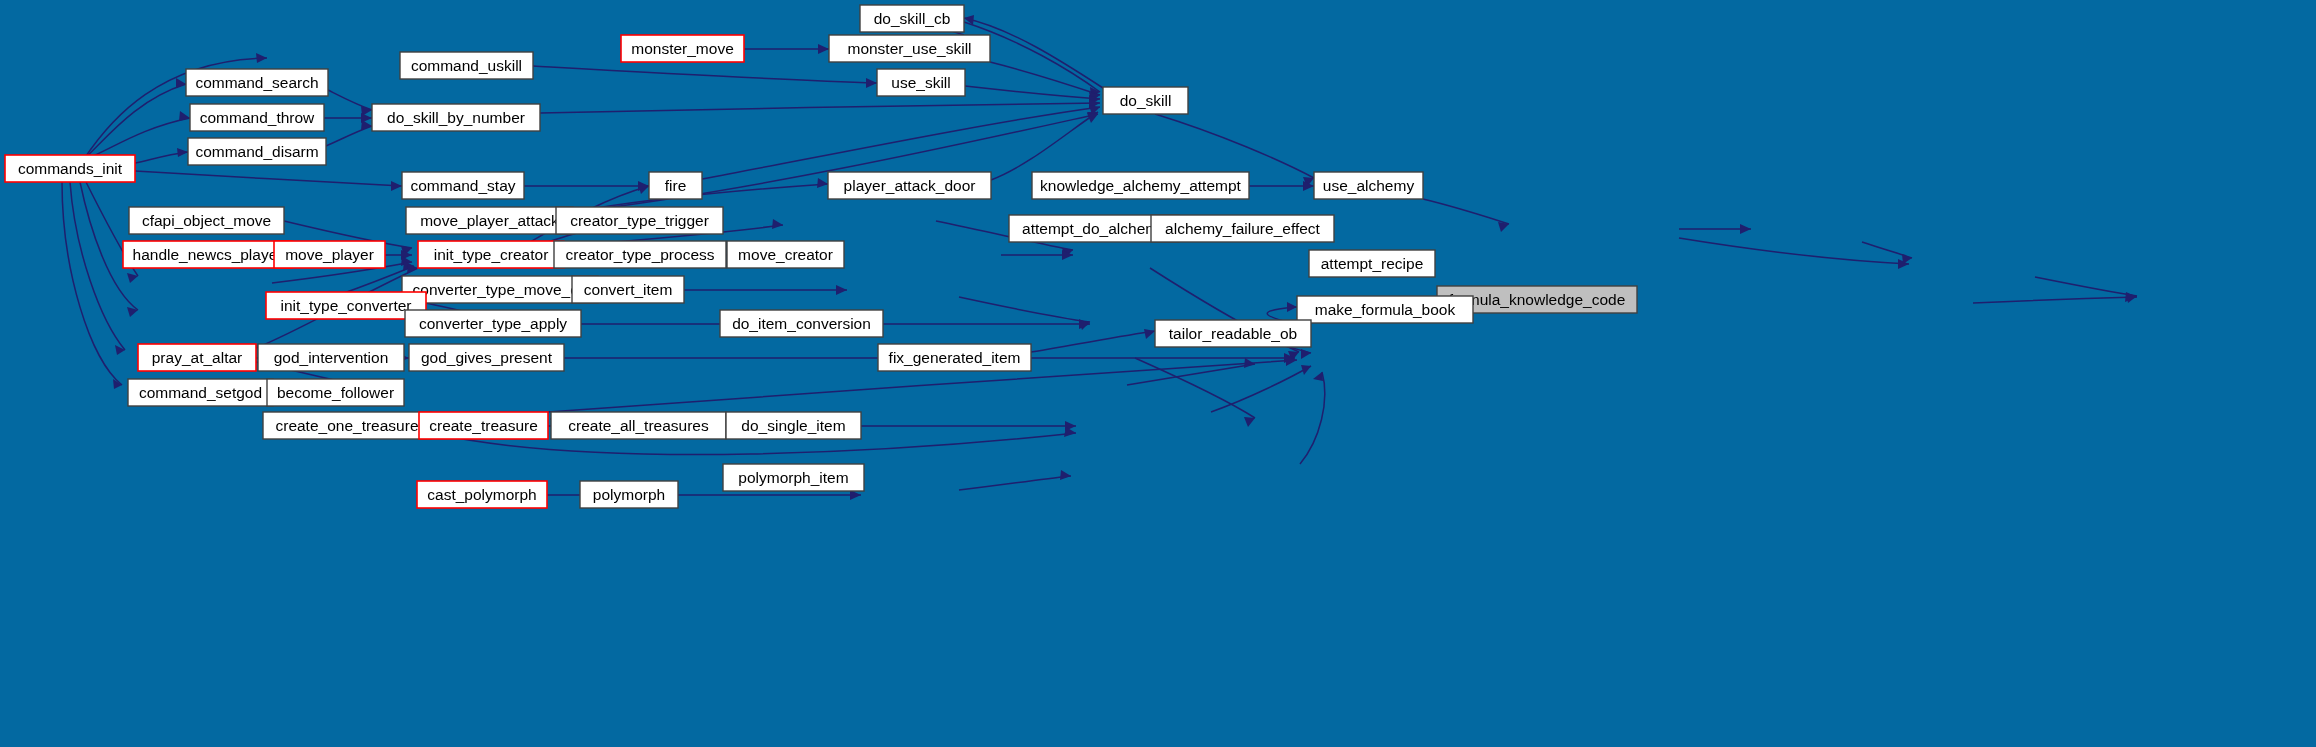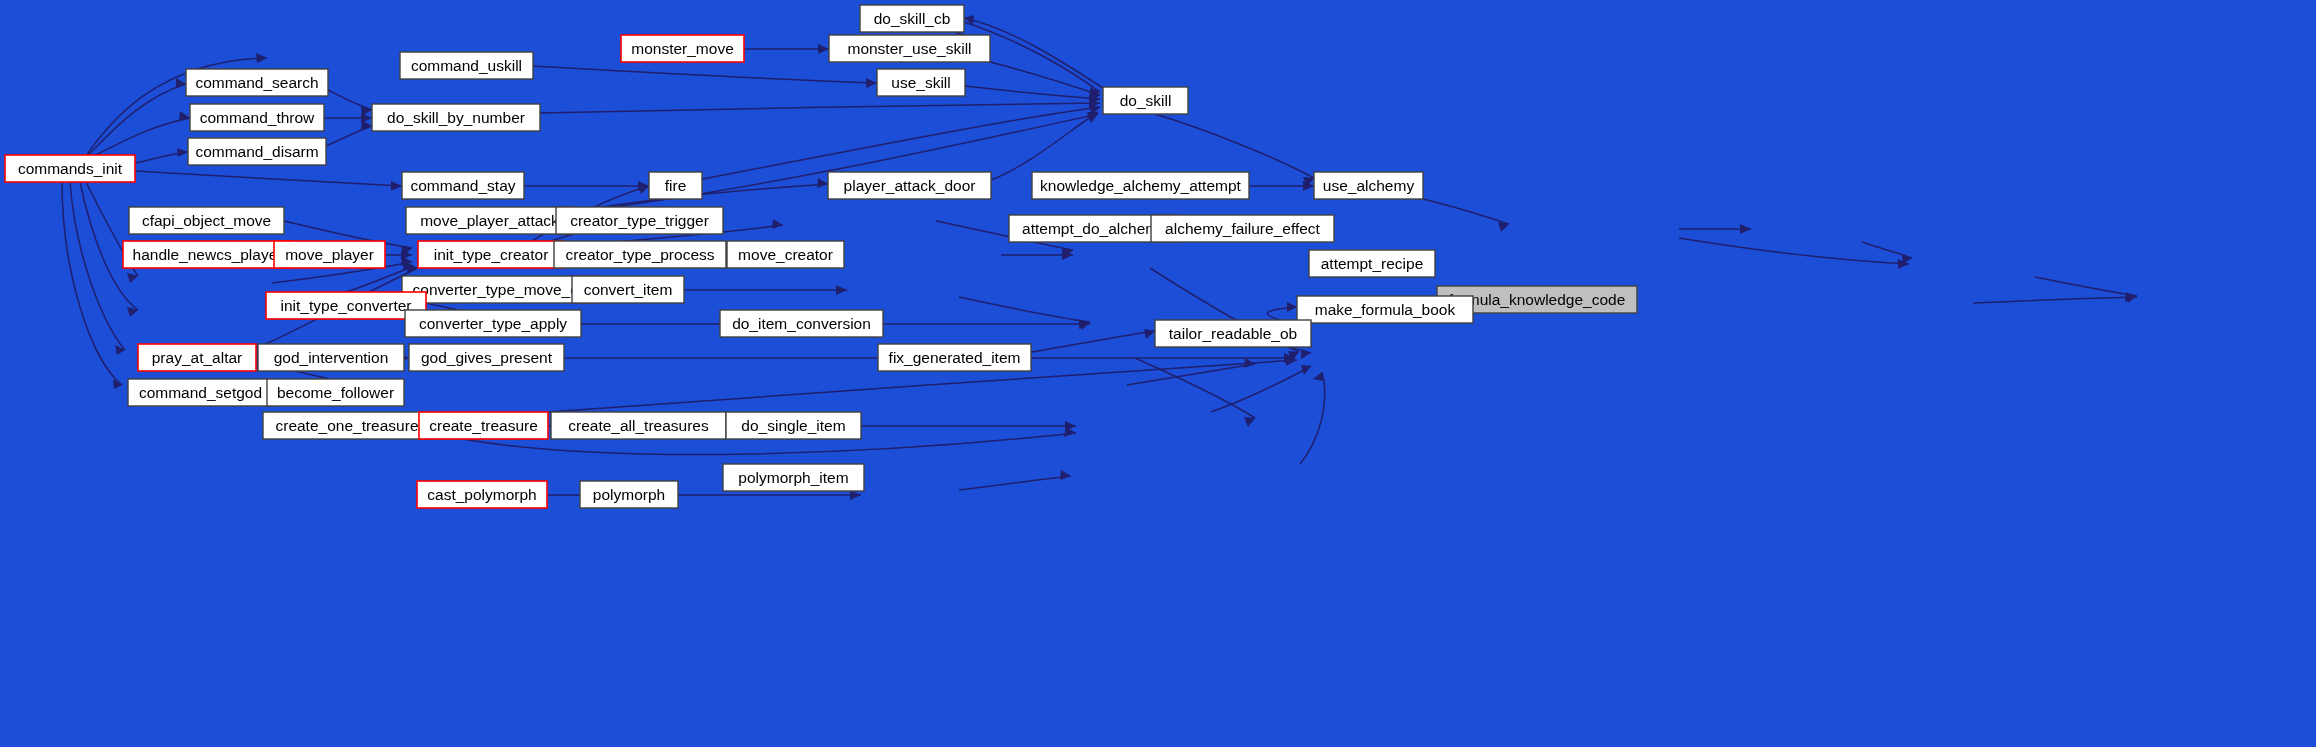--- a/index.html
+++ b/index.html
@@ -7,21 +7,21 @@
     padding: 0;
     background: #ffffff;
   }
   body {
     font-family: "Liberation Sans", "DejaVu Sans", sans-serif;
   }
   #callgraph-root {
     position: relative;
     width: 2316px;
     height: 747px;
-    background: #1d4ed8;
+    background: #0369a1;
     overflow: hidden;
   }
   svg#graph-svg {
     position: absolute;
     top: 0;
     left: 0;
     width: 2316px;
     height: 747px;
     display: block;
   }

